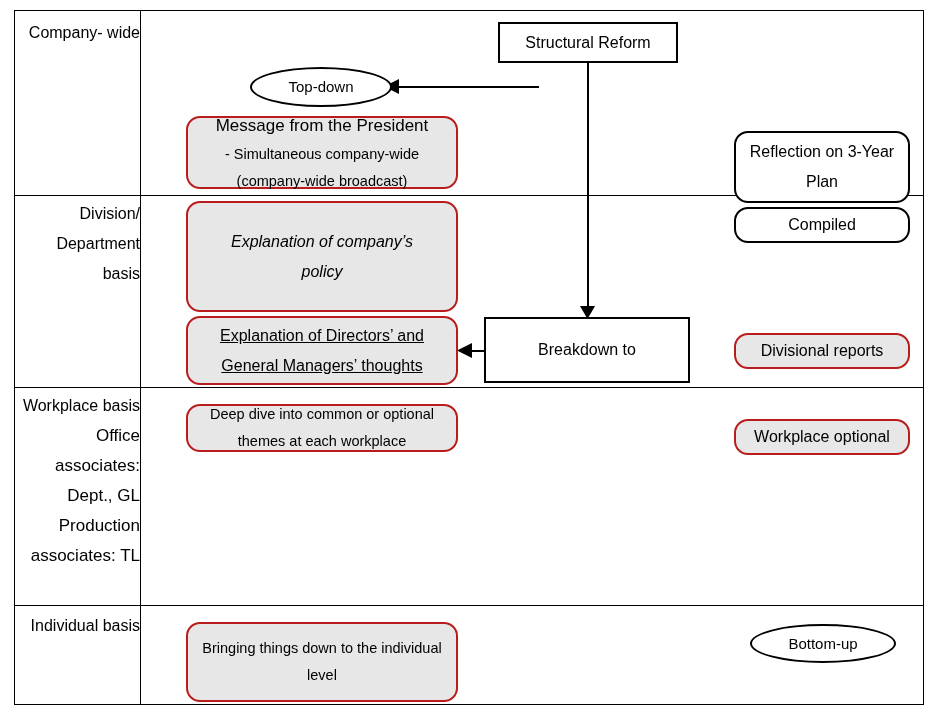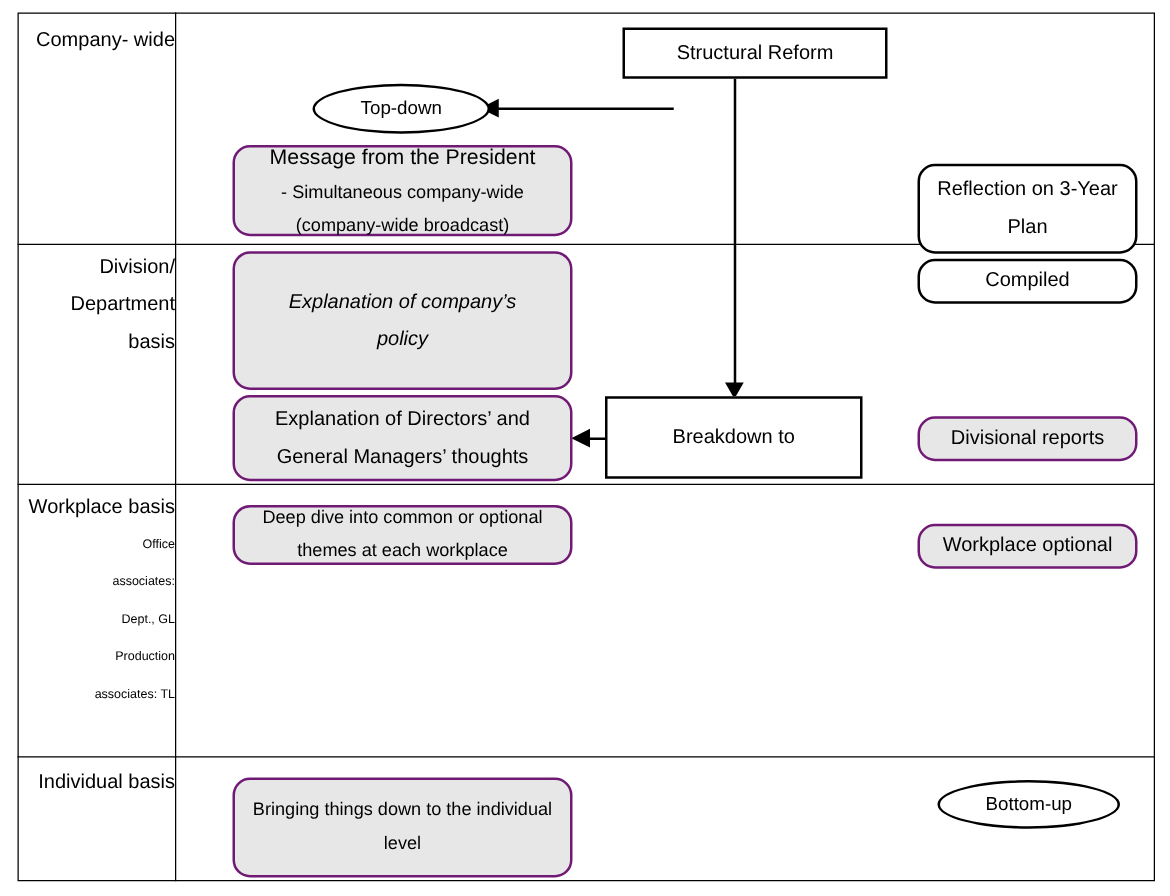--- a/index.html
+++ b/index.html
@@ -52,38 +52,38 @@
     position: absolute;
     left: 16px;
     width: 124px;
     text-align: right;
     font-size: 16px;
     line-height: 30px;
     color: #000000;
   }
   .stage-label .sub {
     display: block;
-    font-size: 10px;
+    font-size: 17px;
     line-height: 30px;
   }
 
   
   .node {
     position: absolute;
     box-sizing: border-box;
     display: flex;
     align-items: center;
     justify-content: center;
     text-align: center;
     font-size: 16px;
     line-height: 1.85;
     color: #000;
   }
   .rounded {
-    border: 2px solid #701a75;
+    border: 2px solid #b91c1c;
     border-radius: 14px;
     background: #e7e7e7;
   }
   .rounded-white {
     border: 2px solid #000;
     border-radius: 14px;
     background: #ffffff;
   }
   .rect {
     border: 2px solid #000;
@@ -154,21 +154,21 @@
   <div class="conn conn-h" style="left:398px;top:86px;width:141px;"></div>
   <svg class="arrowhead" style="left:384px;top:79px;" width="17" height="15">
     <polygon points="0,7.5 15,0 15,15" fill="#000"></polygon>
   </svg>
 
   <div class="conn conn-h" style="left:472px;top:350px;width:12px;"></div>
   <svg class="arrowhead" style="left:457px;top:343px;" width="17" height="15">
     <polygon points="0,7.5 15,0 15,15" fill="#000"></polygon>
   </svg>
 
-  <div class="node rect" style="left:498px;top:22px;width:212px;height:41px;">
+  <div class="node rect" style="left:498px;top:22px;width:180px;height:41px;">
     <span class="inner">Structural Reform</span>
   </div>
 
   <div class="node ellipse" style="left:250px;top:67px;width:142px;height:40px;">
     <span class="inner">Top-down</span>
   </div>
 
   <div class="node rounded" style="left:186px;top:116px;width:272px;height:73px;">
     <span class="inner">
       <span class="l1 big">Message from the President</span>
@@ -188,21 +188,21 @@
     <span class="inner">
       <span class="l1">Explanation of company’s</span>
       <span class="l1">policy</span>
     </span>
   </div>
 
   <div class="node rounded-white" style="left:734px;top:207px;width:176px;height:36px;">
     <span class="inner">Compiled</span>
   </div>
 
-  <div class="node rounded" style="left:186px;top:316px;width:272px;height:69px;">
+  <div class="node rounded" style="left:186px;top:316px;width:272px;height:69px;text-decoration:underline;">
     <span class="inner">
       <span class="l1">Explanation of Directors’ and</span>
       <span class="l1">General Managers’ thoughts</span>
     </span>
   </div>
 
   <div class="node rect" style="left:484px;top:317px;width:206px;height:66px;">
     <span class="inner">
       <span class="l1">Breakdown to</span>
     </span>

